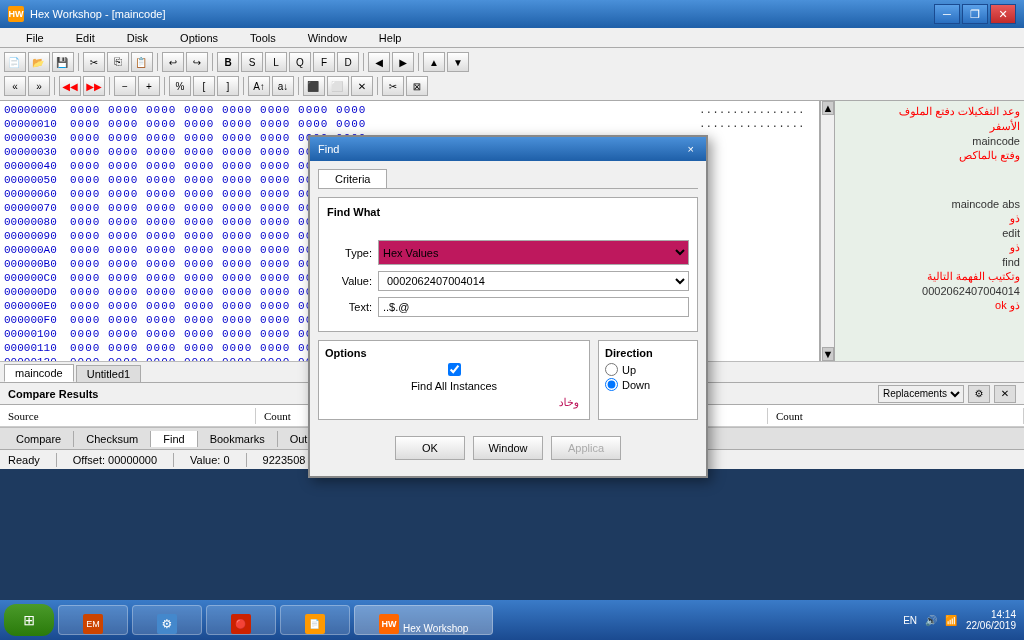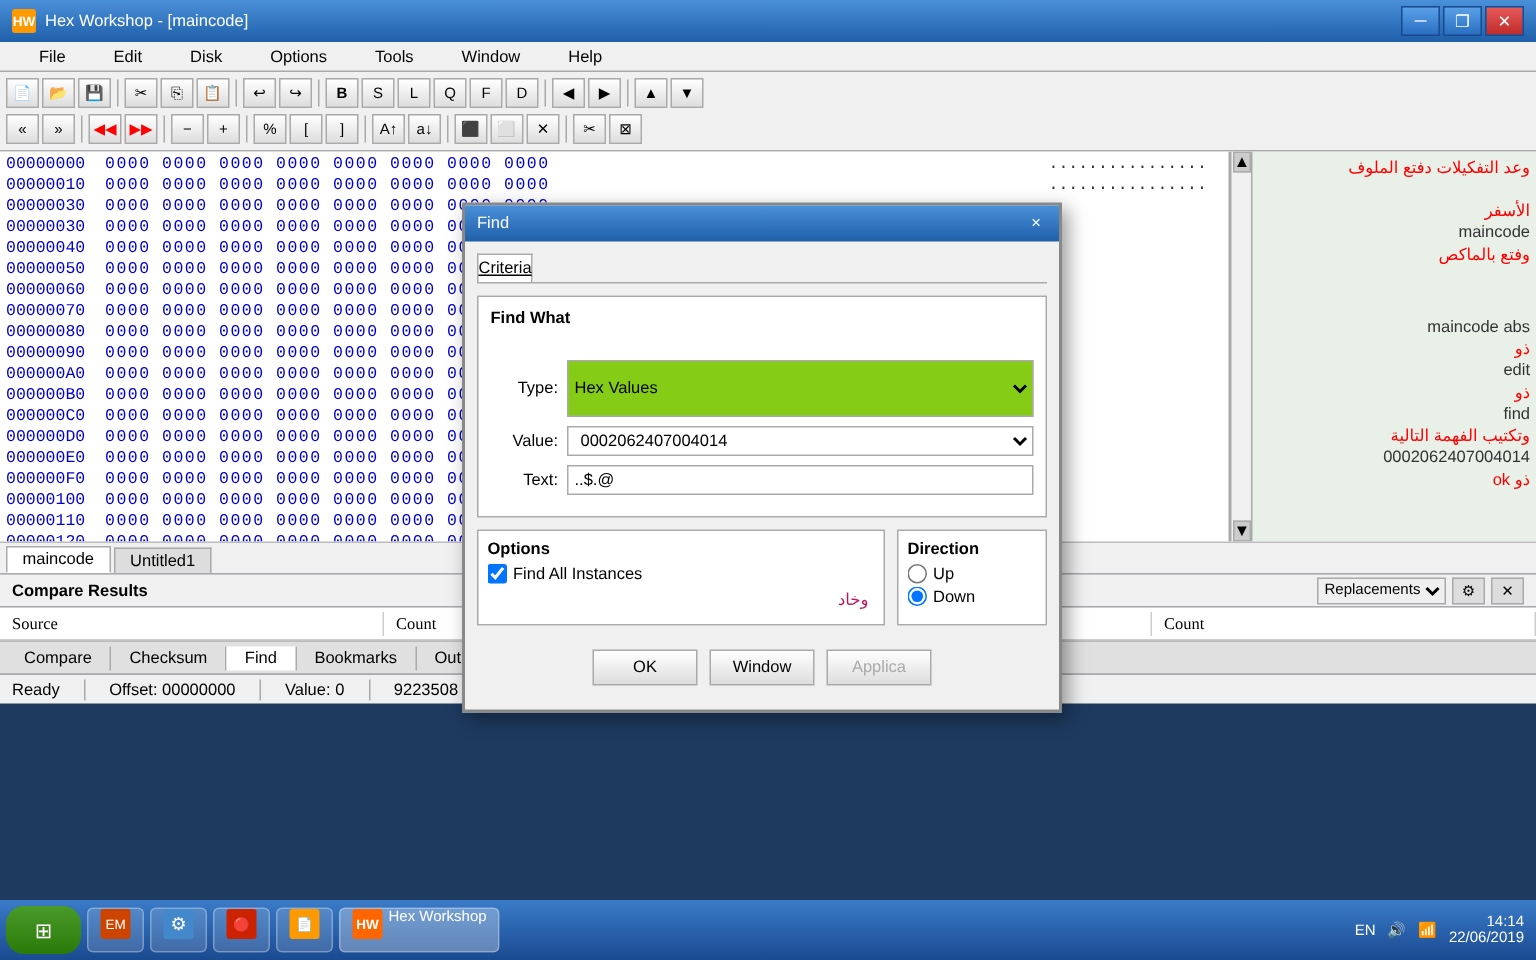--- a/index.html
+++ b/index.html
@@ -261,23 +261,23 @@
       justify-content: center;
       color: white;
       font-size: 14px;
       cursor: pointer;
     }
     .taskbar-app {
       height: 30px;
       background: rgba(255,255,255,0.15);
       border: 1px solid rgba(255,255,255,0.3);
       border-radius: 4px;
-      padding: 0 8px;
-      display: flex;
-      align-items: flex-start;
+      padding: 0 24px;
+      display: flex;
+      align-items: flex-end;
       gap: 4px;
       color: white;
       font-size: 10px;
       cursor: pointer;
     }
     .taskbar-app.active { background: rgba(255,255,255,0.3); }
     #taskbar-right {
       margin-left: auto;
       display: flex;
       align-items: center;
@@ -310,27 +310,26 @@
     }
     #find-dialog-content {
       padding: 8px;
     }
     .dialog-tab-bar {
       display: flex;
       border-bottom: 1px solid #aaa;
       margin-bottom: 8px;
     }
     .dialog-tab {
-      padding: 3px 0;
+      padding: 3px 16px;
       background: #f0f0f0;
       border: 1px solid #aaa;
       border-bottom: none;
       cursor: pointer;
       font-size: 11px;
-      text-decoration: underline;
     }
     .dialog-tab.active {
       background: white;
     }
     .find-section {
       border: 1px solid #aaa;
       padding: 8px;
       margin-bottom: 8px;
       background: white;
     }
@@ -345,24 +344,24 @@
       margin-bottom: 6px;
       gap: 6px;
     }
     .find-label {
       width: 45px;
       font-size: 11px;
       text-align: right;
     }
     .find-select {
       flex: 1;
-      height: 38px;
-      font-size: 11px;
-      border: 1px solid #aaa;
-      background: #84cc16;
+      height: 25px;
+      font-size: 11px;
+      border: 1px solid #aaa;
+      background: #be185d;
     }
     .find-input {
       flex: 1;
       height: 20px;
       font-size: 11px;
       border: 1px solid #aaa;
       background: white;
       padding: 0 4px;
     }
     .find-text-input {
@@ -405,20 +404,21 @@
       align-items: center;
       gap: 4px;
       margin-bottom: 2px;
       font-size: 11px;
     }
     .checkbox-row {
       display: flex;
       align-items: center;
       gap: 4px;
       font-size: 11px;
+      flex-direction: column;
     }
     .arabic-text {
       color: #be185d;
       font-size: 11px;
       text-align: right;
       direction: rtl;
       padding: 4px;
     }
     .dialog-buttons {
       display: flex;
@@ -621,21 +621,21 @@
           <span class="hex-ascii" style="color:#333;"></span>
         </div>
       </div>
   </div>
   <div id="scrollbar" style="width:14px; background:#f0f0f0; border-left:1px solid #aaa; display:flex; flex-direction:column; align-items:center;">
     <div style="width:12px; height:14px; background:#ccc; border:1px solid #aaa; cursor:pointer;">▲</div>
     <div style="flex:1; background:#e8e8e8;"></div>
     <div style="width:12px; height:14px; background:#ccc; border:1px solid #aaa; cursor:pointer;">▼</div>
   </div>
   <div id="right-panel" style="width:190px; background:#e8f0e8; border-left:1px solid #aaa; overflow-y:auto; padding:4px; font-size:11px;">
-  <div style="font-size: 11px; margin-bottom: 16px; text-align: right; direction: rtl; color: red;">وعد التفكيلات دفتع الملوف</div>
+  <div style="font-size: 11px; margin-bottom: 2px; text-align: right; direction: rtl; color: red;">وعد التفكيلات دفتع الملوف</div>
       <div style="font-size: 11px; margin-bottom: 2px; text-align: right; direction: rtl; color: red;">الأسفر</div>
       <div style="font-size: 11px; margin-bottom: 2px; text-align: right; direction: rtl; color: rgb(51, 51, 51); font-weight: normal;">maincode</div>
       <div style="font-size: 11px; margin-bottom: 2px; text-align: right; direction: rtl; color: red;">وفتع بالماكص</div>
       <div style="font-size: 11px; margin-bottom: 2px; text-align: right; direction: rtl; color: rgb(51, 51, 51); font-weight: normal; margin-top: 36px;">maincode abs</div>
       <div style="font-size: 11px; margin-bottom: 2px; text-align: right; direction: rtl; color: red;">ذو</div>
       <div style="font-size: 11px; margin-bottom: 2px; text-align: right; direction: rtl; color: rgb(51, 51, 51); font-weight: normal;">edit</div>
       <div style="font-size: 11px; margin-bottom: 2px; text-align: right; direction: rtl; color: red;">ذو</div>
       <div style="font-size: 11px; margin-bottom: 2px; text-align: right; direction: rtl; color: rgb(51, 51, 51); font-weight: normal;">find</div>
       <div style="font-size: 11px; margin-bottom: 2px; text-align: right; direction: rtl; color: red;">وتكتيب الفهمة التالية</div>
       <div style="font-size: 11px; margin-bottom: 2px; text-align: right; direction: rtl; color: rgb(51, 51, 51); font-weight: normal;">0002062407004014</div>

